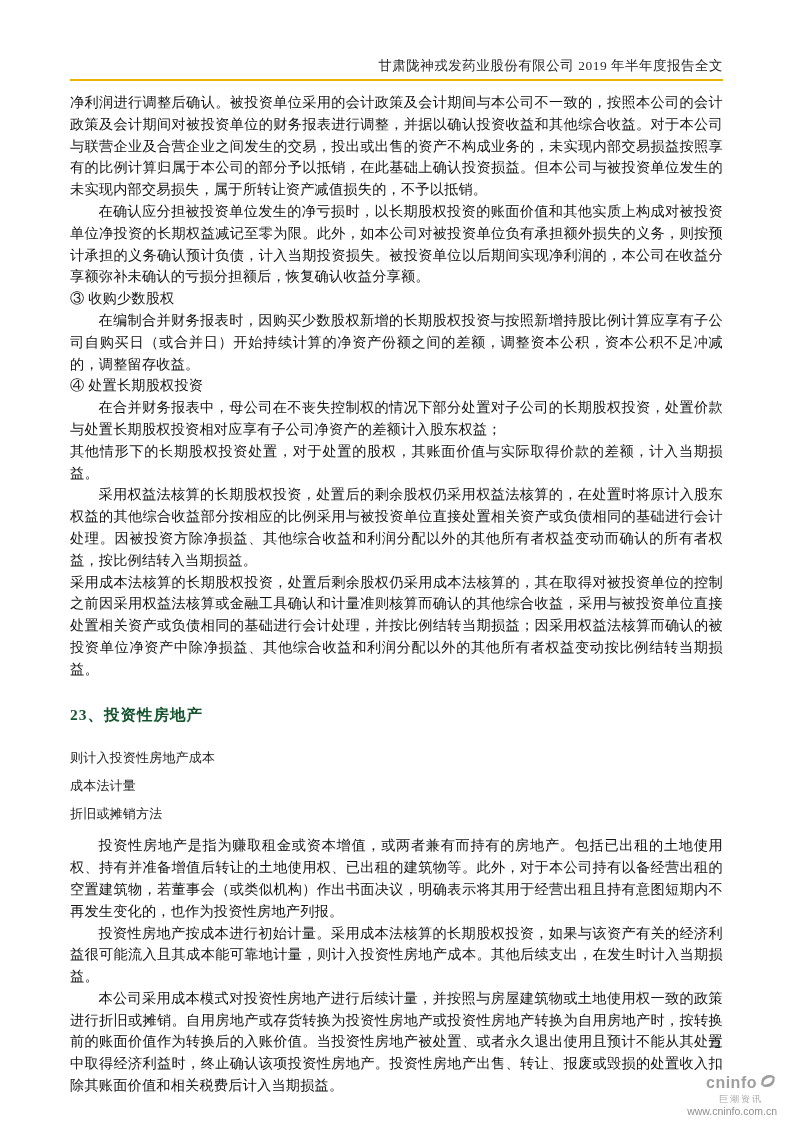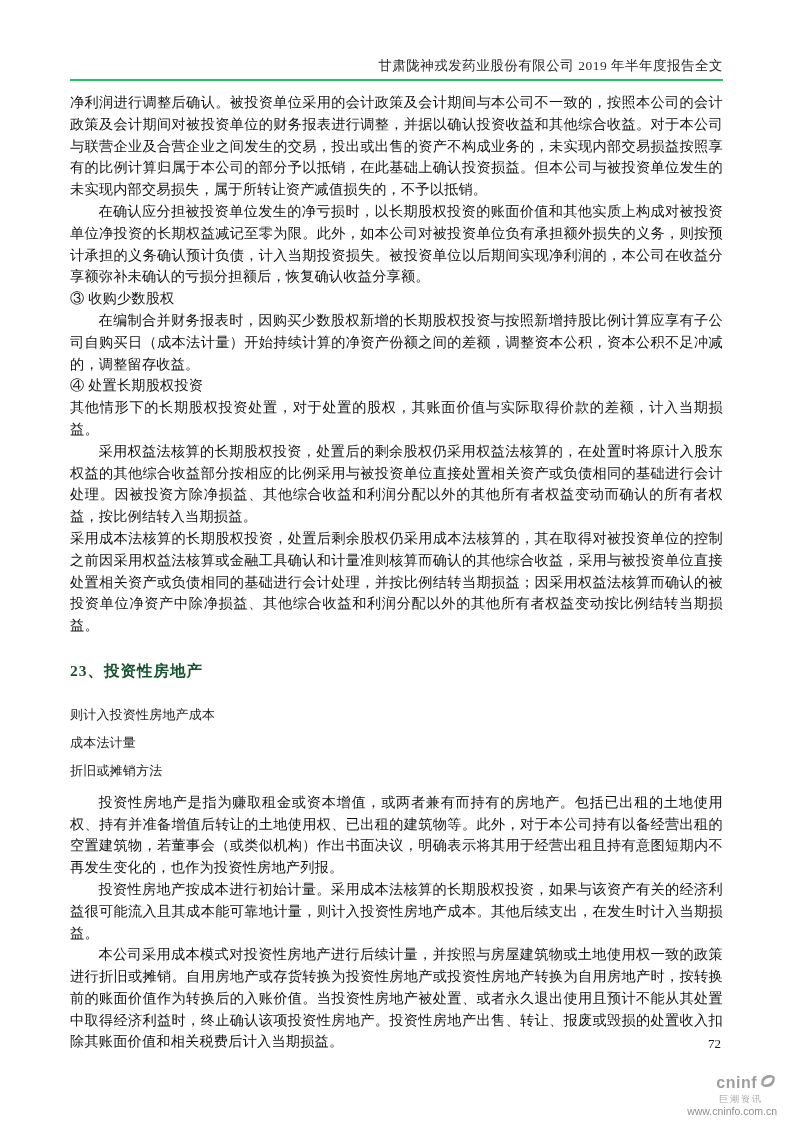--- a/index.html
+++ b/index.html
@@ -11,21 +11,21 @@
     margin: 0 auto;
     background: #ffffff;
     font-family: "Liberation Serif", "DejaVu Serif", serif;
     color: #141414;
     overflow: hidden;
   }
   .header {
     margin: 0 70px;
     padding-top: 57px;
     padding-bottom: 4px;
-    border-bottom: 2px solid #22c55e;
+    border-bottom: 2px solid #eab308;
     text-align: right;
     font-size: 13.5px;
     letter-spacing: 0.5px;
     color: #2a2a2a;
   }
   .content {
     margin: 0 70px;
     padding-top: 11px;
     font-size: 14.2px;
     line-height: 21.8px;
@@ -97,22 +97,23 @@
 <div class="page">
 
   <div class="header">
     <span>甘肃陇神戎发药业股份有限公司 2019 年半年度报告全文</span>
   </div>
 
   <div class="content">
     <p class="body-para">净利润进行调整后确认。被投资单位采用的会计政策及会计期间与本公司不一致的，按照本公司的会计政策及会计期间对被投资单位的财务报表进行调整，并据以确认投资收益和其他综合收益。对于本公司与联营企业及合营企业之间发生的交易，投出或出售的资产不构成业务的，未实现内部交易损益按照享有的比例计算归属于本公司的部分予以抵销，在此基础上确认投资损益。但本公司与被投资单位发生的未实现内部交易损失，属于所转让资产减值损失的，不予以抵销。</p>
     <p class="body-para indent">在确认应分担被投资单位发生的净亏损时，以长期股权投资的账面价值和其他实质上构成对被投资单位净投资的长期权益减记至零为限。此外，如本公司对被投资单位负有承担额外损失的义务，则按预计承担的义务确认预计负债，计入当期投资损失。被投资单位以后期间实现净利润的，本公司在收益分享额弥补未确认的亏损分担额后，恢复确认收益分享额。</p>
     <p class="body-para">③ 收购少数股权</p>
-    <p class="body-para indent">在编制合并财务报表时，因购买少数股权新增的长期股权投资与按照新增持股比例计算应享有子公司自购买日（成本法计量）开始持续计算的净资产份额之间的差额，调整资本公积，资本公积不足冲减的，调整留存收益。</p>
+    <p class="body-para indent">在编制合并财务报表时，因购买少数股权新增的长期股权投资与按照新增持股比例计算应享有子公司自购买日（或合并日）开始持续计算的净资产份额之间的差额，调整资本公积，资本公积不足冲减的，调整留存收益。</p>
     <p class="body-para">④ 处置长期股权投资</p>
+    <p class="body-para indent">在合并财务报表中，母公司在不丧失控制权的情况下部分处置对子公司的长期股权投资，处置价款与处置长期股权投资相对应享有子公司净资产的差额计入股东权益；</p>
     <p class="body-para">其他情形下的长期股权投资处置，对于处置的股权，其账面价值与实际取得价款的差额，计入当期损益。</p>
     <p class="body-para indent">采用权益法核算的长期股权投资，处置后的剩余股权仍采用权益法核算的，在处置时将原计入股东权益的其他综合收益部分按相应的比例采用与被投资单位直接处置相关资产或负债相同的基础进行会计处理。因被投资方除净损益、其他综合收益和利润分配以外的其他所有者权益变动而确认的所有者权益，按比例结转入当期损益。</p>
     <p class="body-para">采用成本法核算的长期股权投资，处置后剩余股权仍采用成本法核算的，其在取得对被投资单位的控制之前因采用权益法核算或金融工具确认和计量准则核算而确认的其他综合收益，采用与被投资单位直接处置相关资产或负债相同的基础进行会计处理，并按比例结转当期损益；因采用权益法核算而确认的被投资单位净资产中除净损益、其他综合收益和利润分配以外的其他所有者权益变动按比例结转当期损益。</p>
 
     <div class="section-heading">23、投资性房地产</div>
 
     <div class="meta-labels">
       <p class="meta-label">则计入投资性房地产成本</p>
       <p class="meta-label">成本法计量</p>
       <p class="meta-label">折旧或摊销方法</p>
@@ -120,21 +121,21 @@
 
     <p class="body-para indent">投资性房地产是指为赚取租金或资本增值，或两者兼有而持有的房地产。包括已出租的土地使用权、持有并准备增值后转让的土地使用权、已出租的建筑物等。此外，对于本公司持有以备经营出租的空置建筑物，若董事会（或类似机构）作出书面决议，明确表示将其用于经营出租且持有意图短期内不再发生变化的，也作为投资性房地产列报。</p>
     <p class="body-para indent">投资性房地产按成本进行初始计量。采用成本法核算的长期股权投资，如果与该资产有关的经济利益很可能流入且其成本能可靠地计量，则计入投资性房地产成本。其他后续支出，在发生时计入当期损益。</p>
     <p class="body-para indent">本公司采用成本模式对投资性房地产进行后续计量，并按照与房屋建筑物或土地使用权一致的政策进行折旧或摊销。自用房地产或存货转换为投资性房地产或投资性房地产转换为自用房地产时，按转换前的账面价值作为转换后的入账价值。当投资性房地产被处置、或者永久退出使用且预计不能从其处置中取得经济利益时，终止确认该项投资性房地产。投资性房地产出售、转让、报废或毁损的处置收入扣除其账面价值和相关税费后计入当期损益。</p>
   </div>
 
   <div class="page-number">72</div>
 
   <div class="footer-logo">
     <div class="logo-row">
-      <span class="logo-brand">cninf</span>
+      <span class="logo-brand">cninfo</span>
       <span class="logo-swirl">
         <svg width="18" height="18" viewBox="0 0 24 24">
           <g fill="#9e9e9e">
             <path d="M3.2 14.5 C2.6 8 8.5 3.2 15.5 4.1 C19.4 4.7 21.6 7 21.8 9.2 C18 5.8 10.3 6.8 7.2 11.2 C5.7 13.4 5.8 15.4 6.8 17.4 C4.8 16.9 3.4 15.9 3.2 14.5 Z"></path>
             <path d="M20.8 9.5 C21.4 16 15.5 20.8 8.5 19.9 C4.6 19.3 2.4 17 2.2 14.8 C6 18.2 13.7 17.2 16.8 12.8 C18.3 10.6 18.2 8.6 17.2 6.6 C19.2 7.1 20.6 8.1 20.8 9.5 Z"></path>
           </g>
         </svg>
       </span>
     </div>
     <div class="logo-cn">巨潮资讯</div>

